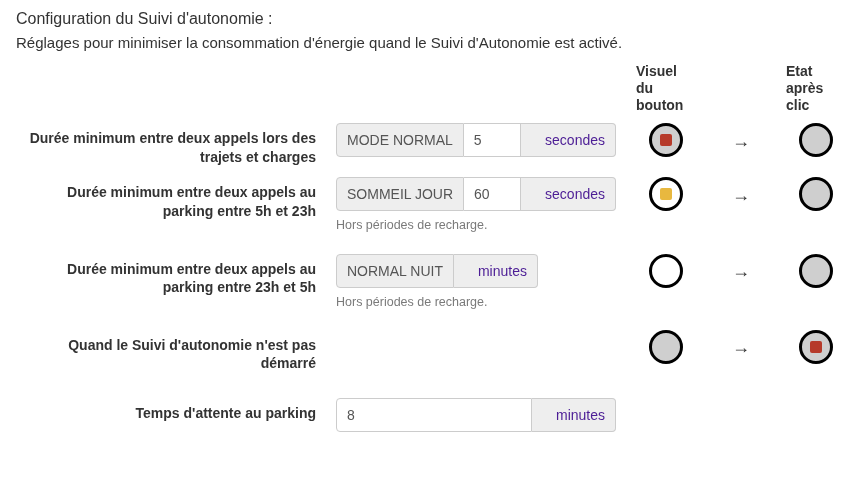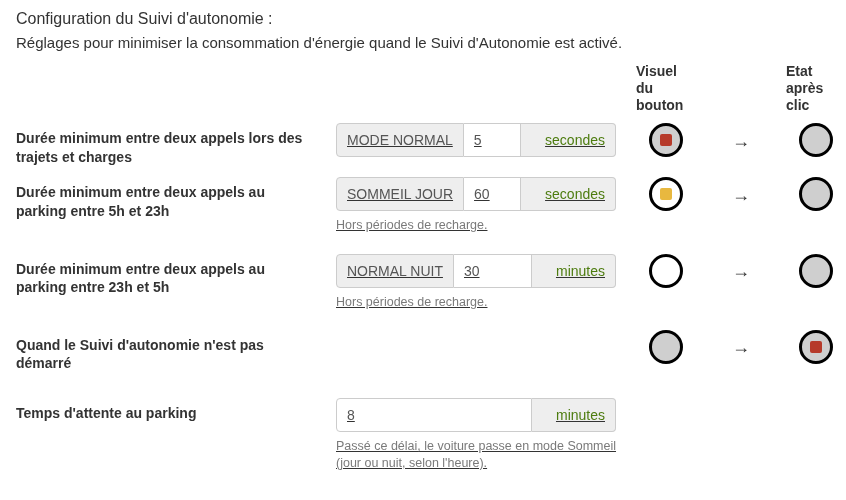--- a/index.html
+++ b/index.html
@@ -35,29 +35,28 @@
   .hdr-cell {
     font-size: 14px;
     padding-bottom: 10px;
     line-height: 1.2;
     font-weight: bold;
   }
   .row {
     display: contents;
   }
   .label-cell {
-    text-align: left;
+    text-align: right;
     font-weight: 600;
     font-size: 14px;
     padding-top: 6px;
     line-height: 1.3;
   }
   .input-cell {
     padding-bottom: 20px;
-    text-decoration: underline;
   }
   .input-group {
     display: flex;
     width: 100%;
   }
   .ig-segment {
     border: 1px solid #ccc;
     padding: 6px 10px;
     font-size: 14px;
     height: 34px;
@@ -67,21 +66,21 @@
   .ig-segment + .ig-segment { border-left: none; }
   .ig-segment:first-child { border-radius: 4px 0 0 4px; }
   .ig-segment:last-child  { border-radius: 0 4px 4px 0; }
   .mode-label {
     background: #eeeeee;
     color: #555;
     white-space: nowrap;
   }
   .unit-label {
     background: #eeeeee;
-    color: #4d7c0f;
+    color: #4c1d95;
     padding-left: 24px;
   }
   .value-input {
     background: #fff;
     flex: 1 1 auto;
     padding: 6px 10px;
     outline: none;
     font-family: inherit;
     font-size: 14px;
     color: #555;
@@ -182,21 +181,20 @@
     <div class="icon-cell">
       <div class="state-btn bg-grey"></div>
     </div>
   </div>
 
   <div class="row">
     <div class="label-cell">Durée minimum entre deux appels au parking entre 23h et 5h</div>
     <div class="input-cell">
       <div class="input-group">
         <span class="ig-segment mode-label">NORMAL NUIT</span>
-        <input class="ig-segment value-input" value="30" style="">
         <span class="ig-segment unit-label">minutes</span>
       </div>
       <div class="help-text">Hors périodes de recharge.</div>
     </div>
     <div class="icon-cell">
       <div class="state-btn bg-white"></div>
     </div>
     <div class="arrow-cell">→</div>
     <div class="icon-cell">
       <div class="state-btn bg-grey"></div>
@@ -217,18 +215,17 @@
     </div>
   </div>
 
   <div class="row">
     <div class="label-cell">Temps d'attente au parking</div>
     <div class="input-cell">
       <div class="input-group">
         <input class="ig-segment value-input" style="border-radius: 4px 0px 0px 4px;" value="8">
         <span class="ig-segment unit-label">minutes</span>
       </div>
-      <div class="help-text">Passé ce délai, le voiture passe en mode Sommeil (jour ou nuit, selon l'heure).</div>
     </div>
     <div></div><div></div><div></div>
   </div>
 
 </div>
 
 </body></html>

